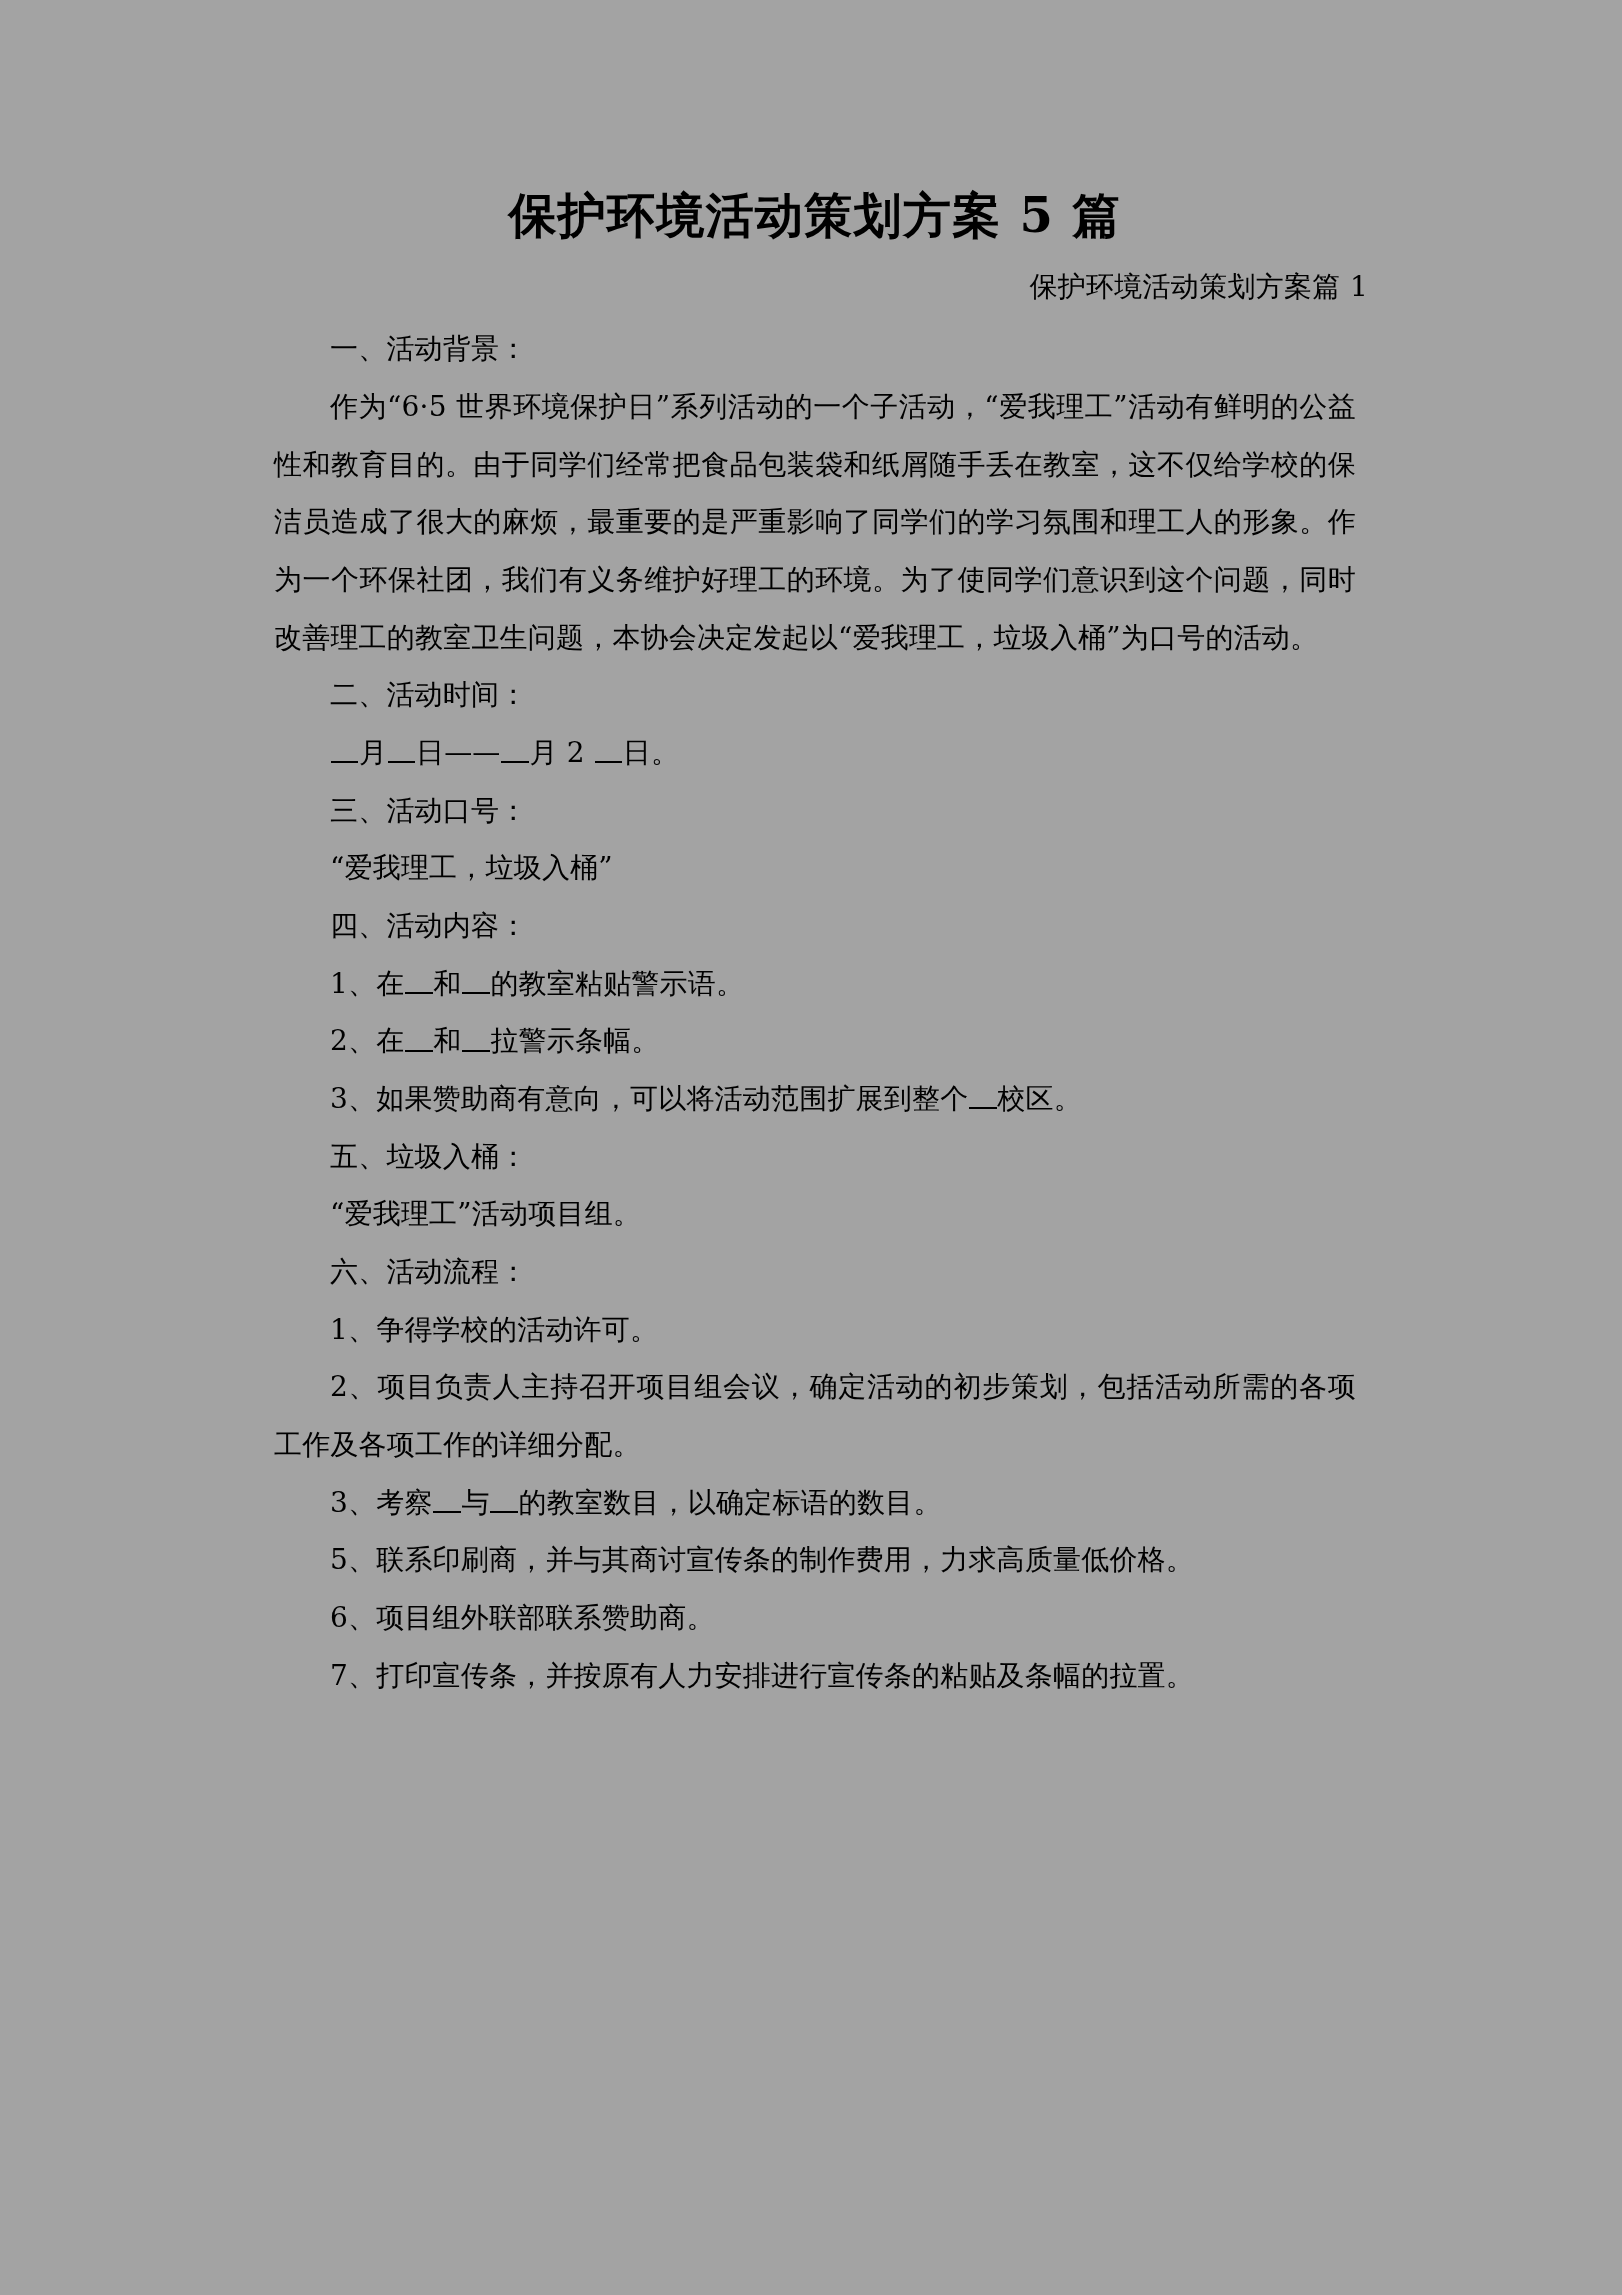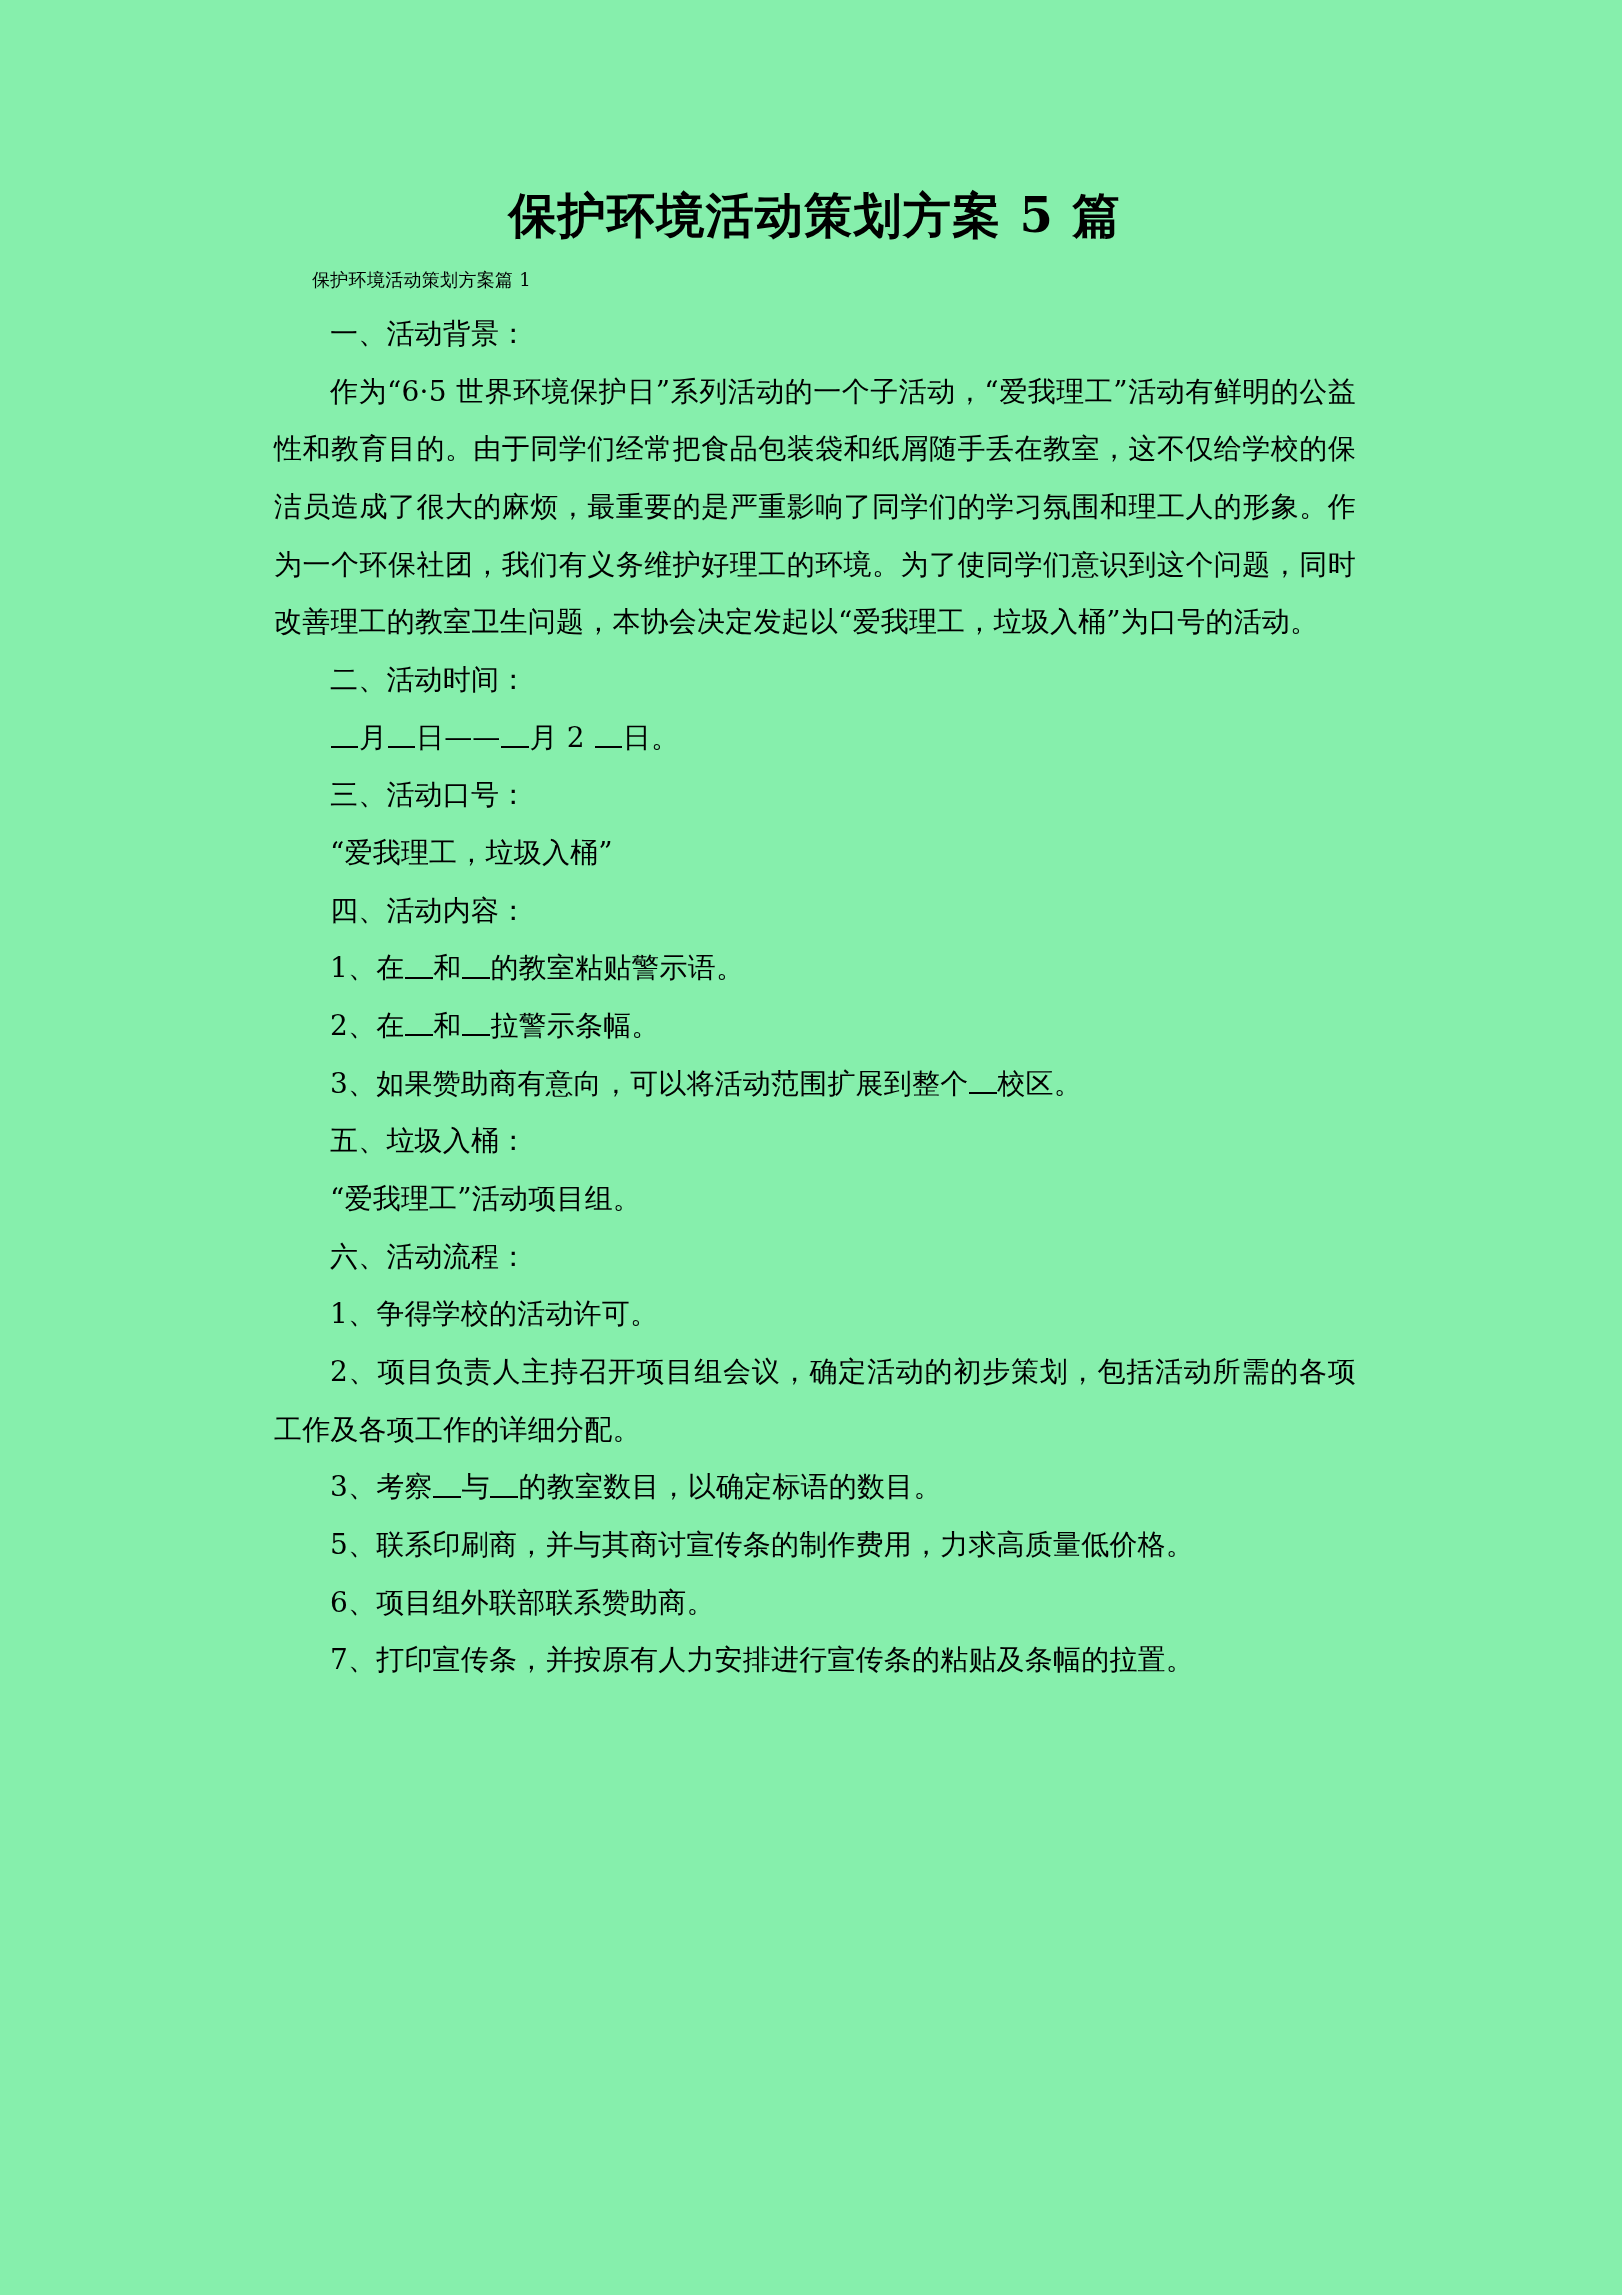--- a/index.html
+++ b/index.html
@@ -5,21 +5,21 @@
   html, body {
     margin: 0;
     padding: 0;
     background: #ffffff;
   }
 
   .page {
     position: relative;
     width: 1623px;
     height: 2295px;
-    background: #86efac;
+    background: #a3a3a3;
     box-sizing: border-box;
     
     padding: 0 255px 0 262px;
     font-family: "DejaVu Serif", "Liberation Serif", serif;
     color: #000000;
     overflow: hidden;
   }
 
   
   .doc-title {
@@ -34,25 +34,26 @@
     padding-top: 187px;
     padding-bottom: 0;
     color: #000000;
     white-space: nowrap;
   }
 
   
   .doc-subtitle {
     margin: 0;
     padding: 0;
-    font-size: 18px;
+    font-size: 28px;
     line-height: 1.52;
     letter-spacing: 0.3px;
     text-indent: 50px;
     padding-top: 22px;
+    text-align: right;
   }
 
   
   .body-block {
     margin: 12px;
     padding: 0;
   }
 
   .para {
     margin: 0;

